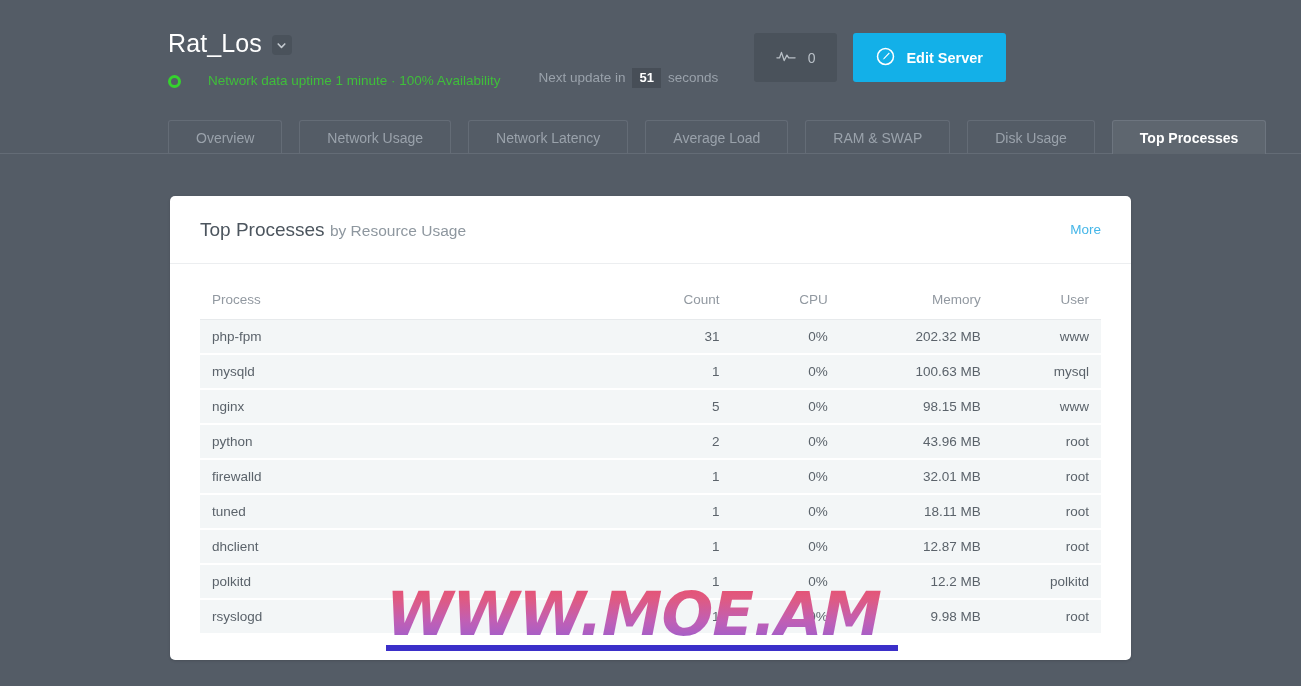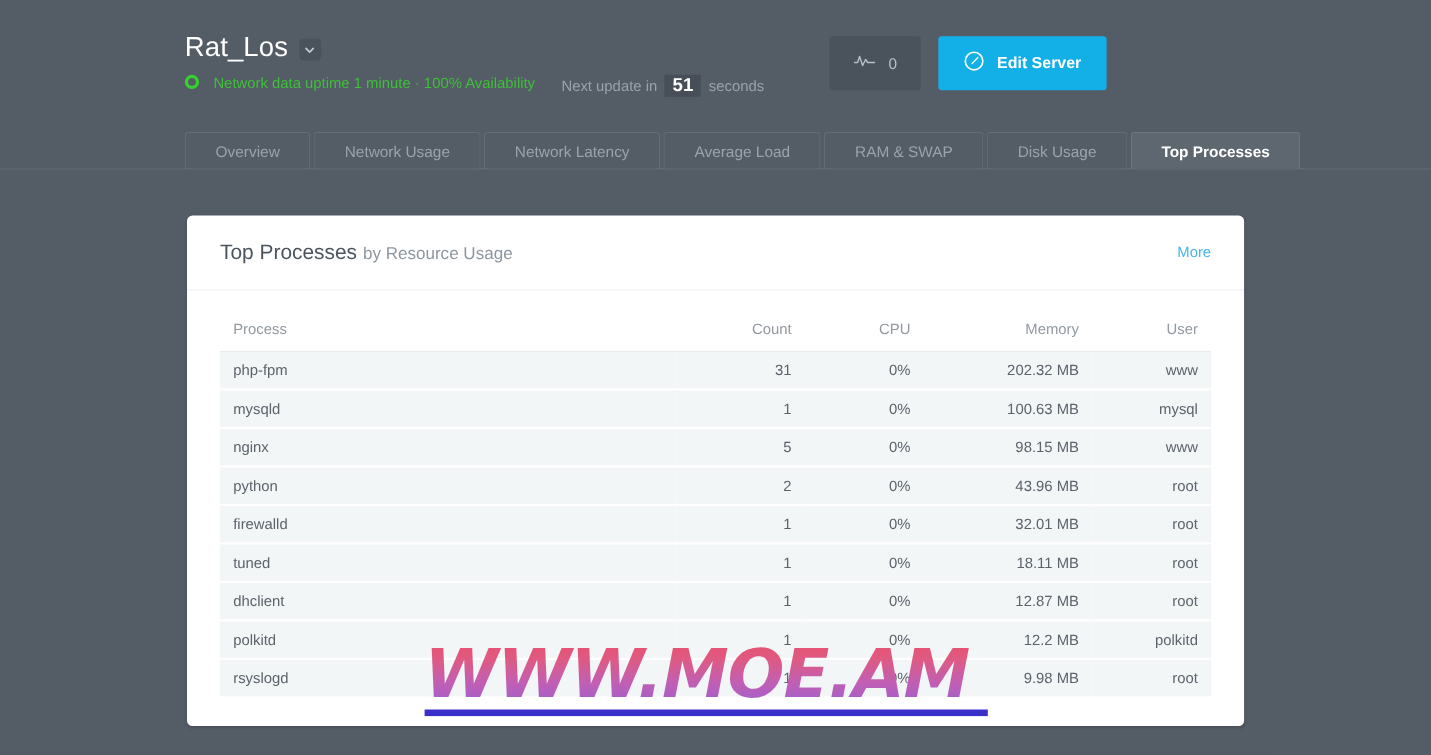--- a/index.html
+++ b/index.html
@@ -23,33 +23,33 @@
   }
   .title-caret {
     width: 20px; height: 20px; border-radius: 4px;
     background: #4a525b;
     display: flex; align-items: center; justify-content: center;
     cursor: pointer; margin-top: 4px;
   }
   .title-caret svg { display:block; }
 
   .status-row {
-    display: flex; align-items: flex-start; gap: 4px;
+    display: flex; align-items: flex-end; gap: 18px;
     margin-top: 10px; font-size: 13.5px;
   }
   .status-dot {
     width: 13px; height: 13px; border-radius: 50%;
     border: 3.5px solid #35d22e; background: transparent;
     margin-right: 9px; flex: none;
   }
   .status-text { color: #3fbf3a; white-space: nowrap; }
   .next-update { color: #9aa2ab; margin-left: 20px; white-space: nowrap; }
   .badge-sec {
     display: inline-block; background: #474e57; color: #ffffff;
-    font-weight: bold; font-size: 17px; padding: 2px 7px;
+    font-weight: bold; font-size: 13px; padding: 2px 7px;
     border-radius: 0; margin: 0 7px; line-height: 16px;
   }
   .seconds-word { color: #9aa2ab; }
 
   .header-actions {
     position: absolute; right: 168px; top: 33px;
     display: flex; align-items: center; gap: 16px;
   }
   .pulse-btn {
     background: #4a525b; border-radius: 3px; height: 49px;
@@ -69,21 +69,21 @@
     position: absolute; left: 0; top: 120px; width: 1301px; height: 34px;
     border-bottom: 1px solid #646c76;
   }
   .tabs { position: absolute; left: 168px; top: 0; display: flex; }
   .tab {
     height: 34px; padding: 0 27px;
     display: flex; align-items: center; justify-content: center;
     font-size: 14px; color: #9aa2ab;
     border: 1px solid #646c76; border-bottom: none;
     border-radius: 3px 3px 0 0;
-    margin-right: 3px; cursor: pointer;
+    margin-right: 17px; cursor: pointer;
     background: transparent; white-space: nowrap;
   }
   .tab.active {
     background: #5e666f; color: #ffffff; font-weight: bold;
     border-color: #6d757f;
   }
 
   
   .card {
     position: absolute; left: 170px; top: 196px;

